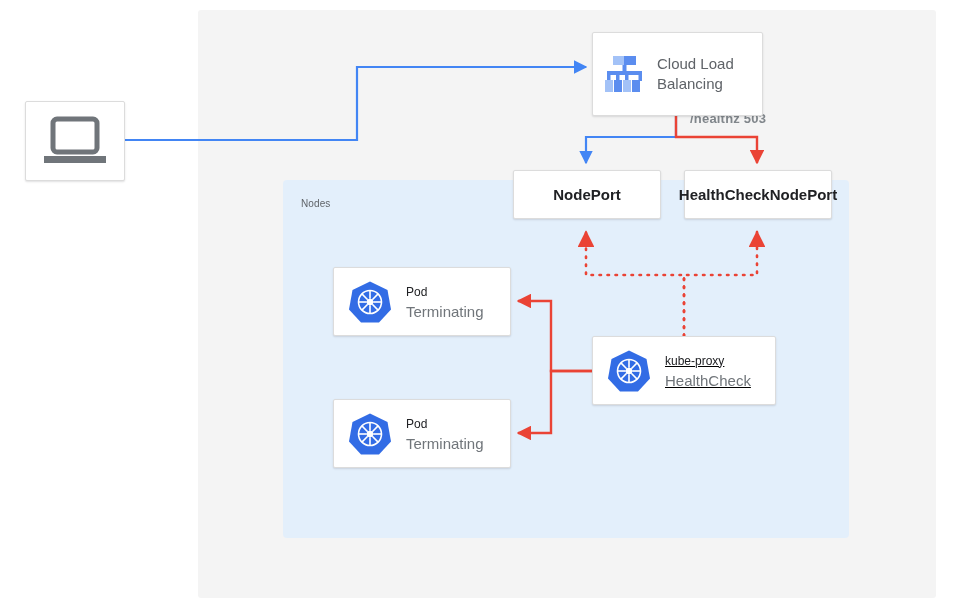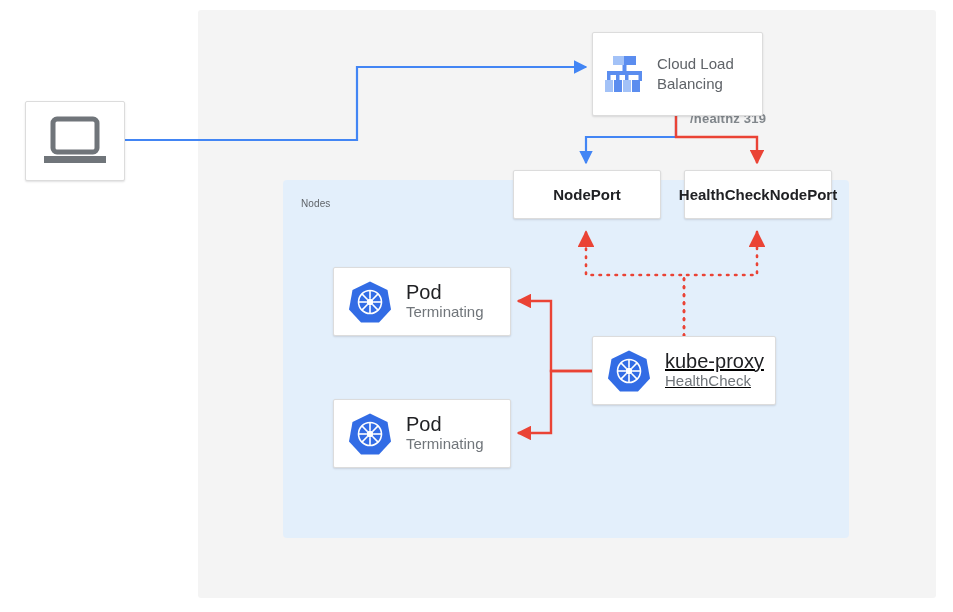--- a/index.html
+++ b/index.html
@@ -131,21 +131,21 @@
     height: 69px;
     display: flex;
     align-items: center;
     padding-left: 14px;
     text-decoration: underline;
   }
 
   .k8s-icon { width: 44px; height: 44px; flex: 0 0 auto; }
   .node-text { margin-left: 14px; }
   .node-title {
-    font-size: 20px;
+    font-size: 12px;
     color: #202124;
     line-height: 20px;
   }
   .node-sub {
     font-size: 15px;
     color: #70757a;
     line-height: 20px;
   }
 
   
@@ -197,21 +197,21 @@
 
     <path d="M 684 336 L 684 275 L 586 275 L 586 232" fill="none" stroke="#ea4335" stroke-width="2.6" stroke-dasharray="1.5 6.5" stroke-linecap="round" marker-end="url(#arrow-red-dot)"></path>
 
     <path d="M 684 336 L 684 275 L 757 275 L 757 232" fill="none" stroke="#ea4335" stroke-width="2.6" stroke-dasharray="1.5 6.5" stroke-linecap="round" marker-end="url(#arrow-red-dot)"></path>
 
     <path d="M 592 371 L 551 371 L 551 301 L 518 301" fill="none" stroke="#ea4335" stroke-width="2.4" marker-end="url(#arrow-red)"></path>
 
     <path d="M 592 371 L 551 371 L 551 433 L 518 433" fill="none" stroke="#ea4335" stroke-width="2.4" marker-end="url(#arrow-red)"></path>
   </svg>
 
-  <div class="healthz-label">/healthz 319</div>
+  <div class="healthz-label">/healthz 503</div>
 
   <div class="card laptop-card">
     <svg class="laptop-icon" viewBox="0 0 62 50">
       <rect x="9" y="3" width="44" height="33" rx="4" ry="4" fill="none" stroke="#70757a" stroke-width="5"></rect>
       <rect x="0" y="40" width="62" height="7" fill="#70757a"></rect>
     </svg>
   </div>
 
   <div class="card clb-card">
     <svg class="clb-icon" viewBox="0 0 42 40">

